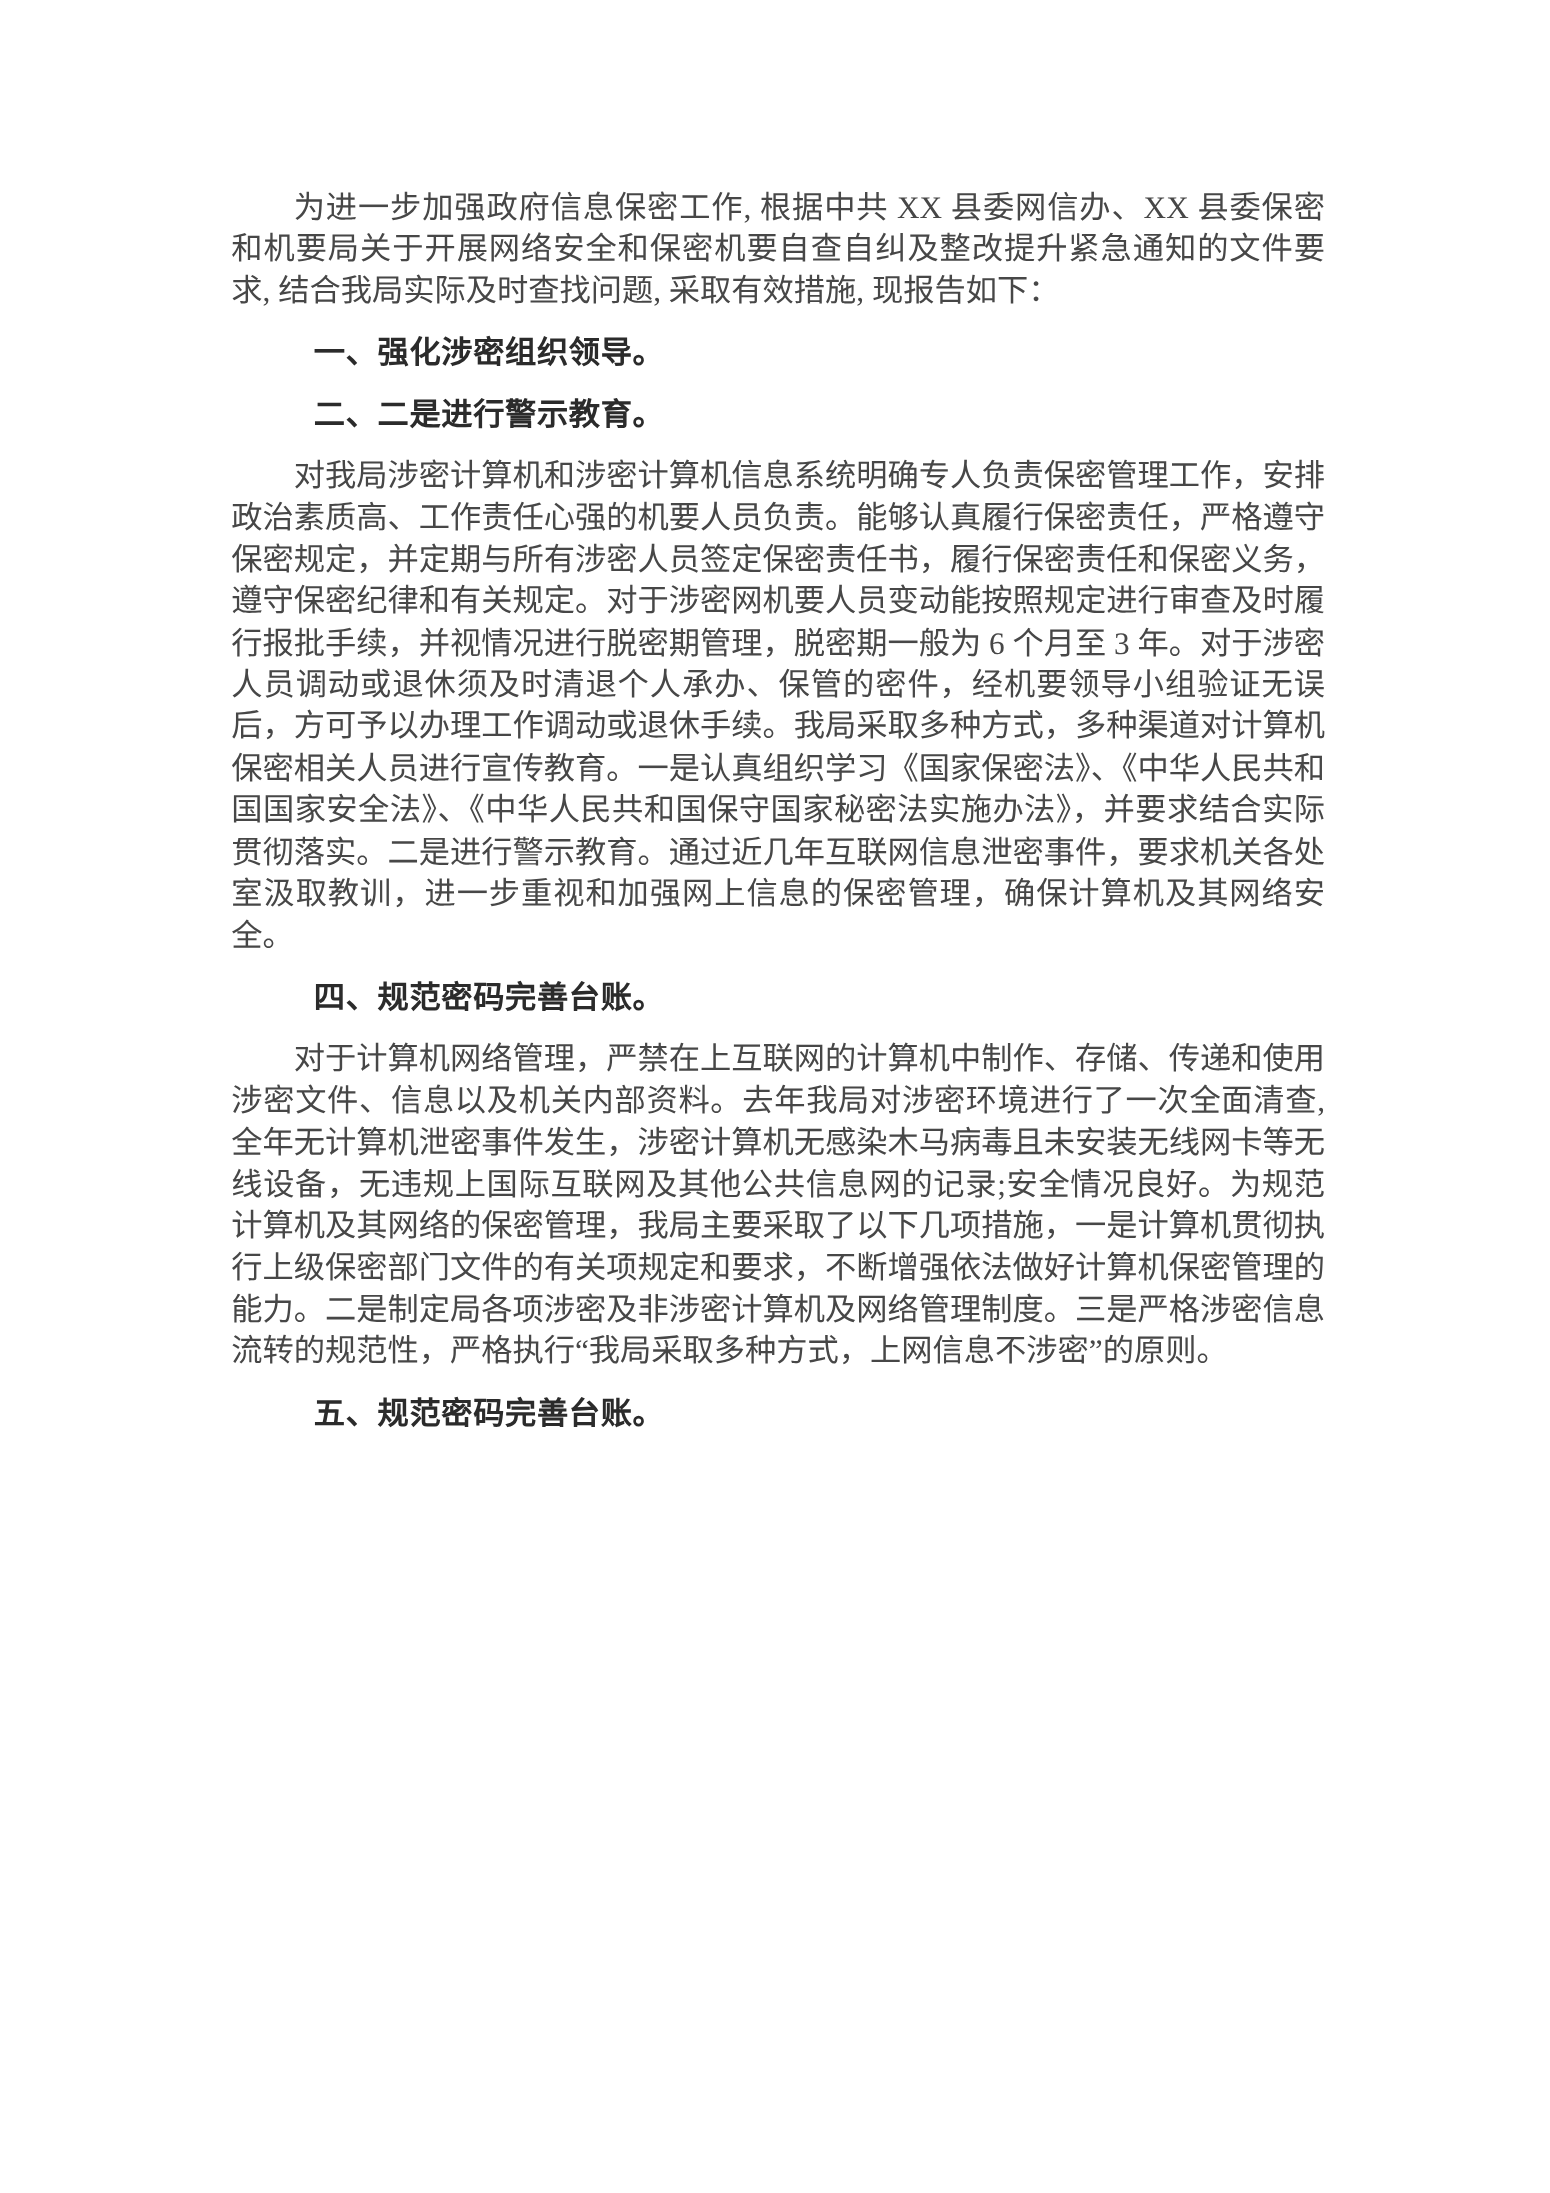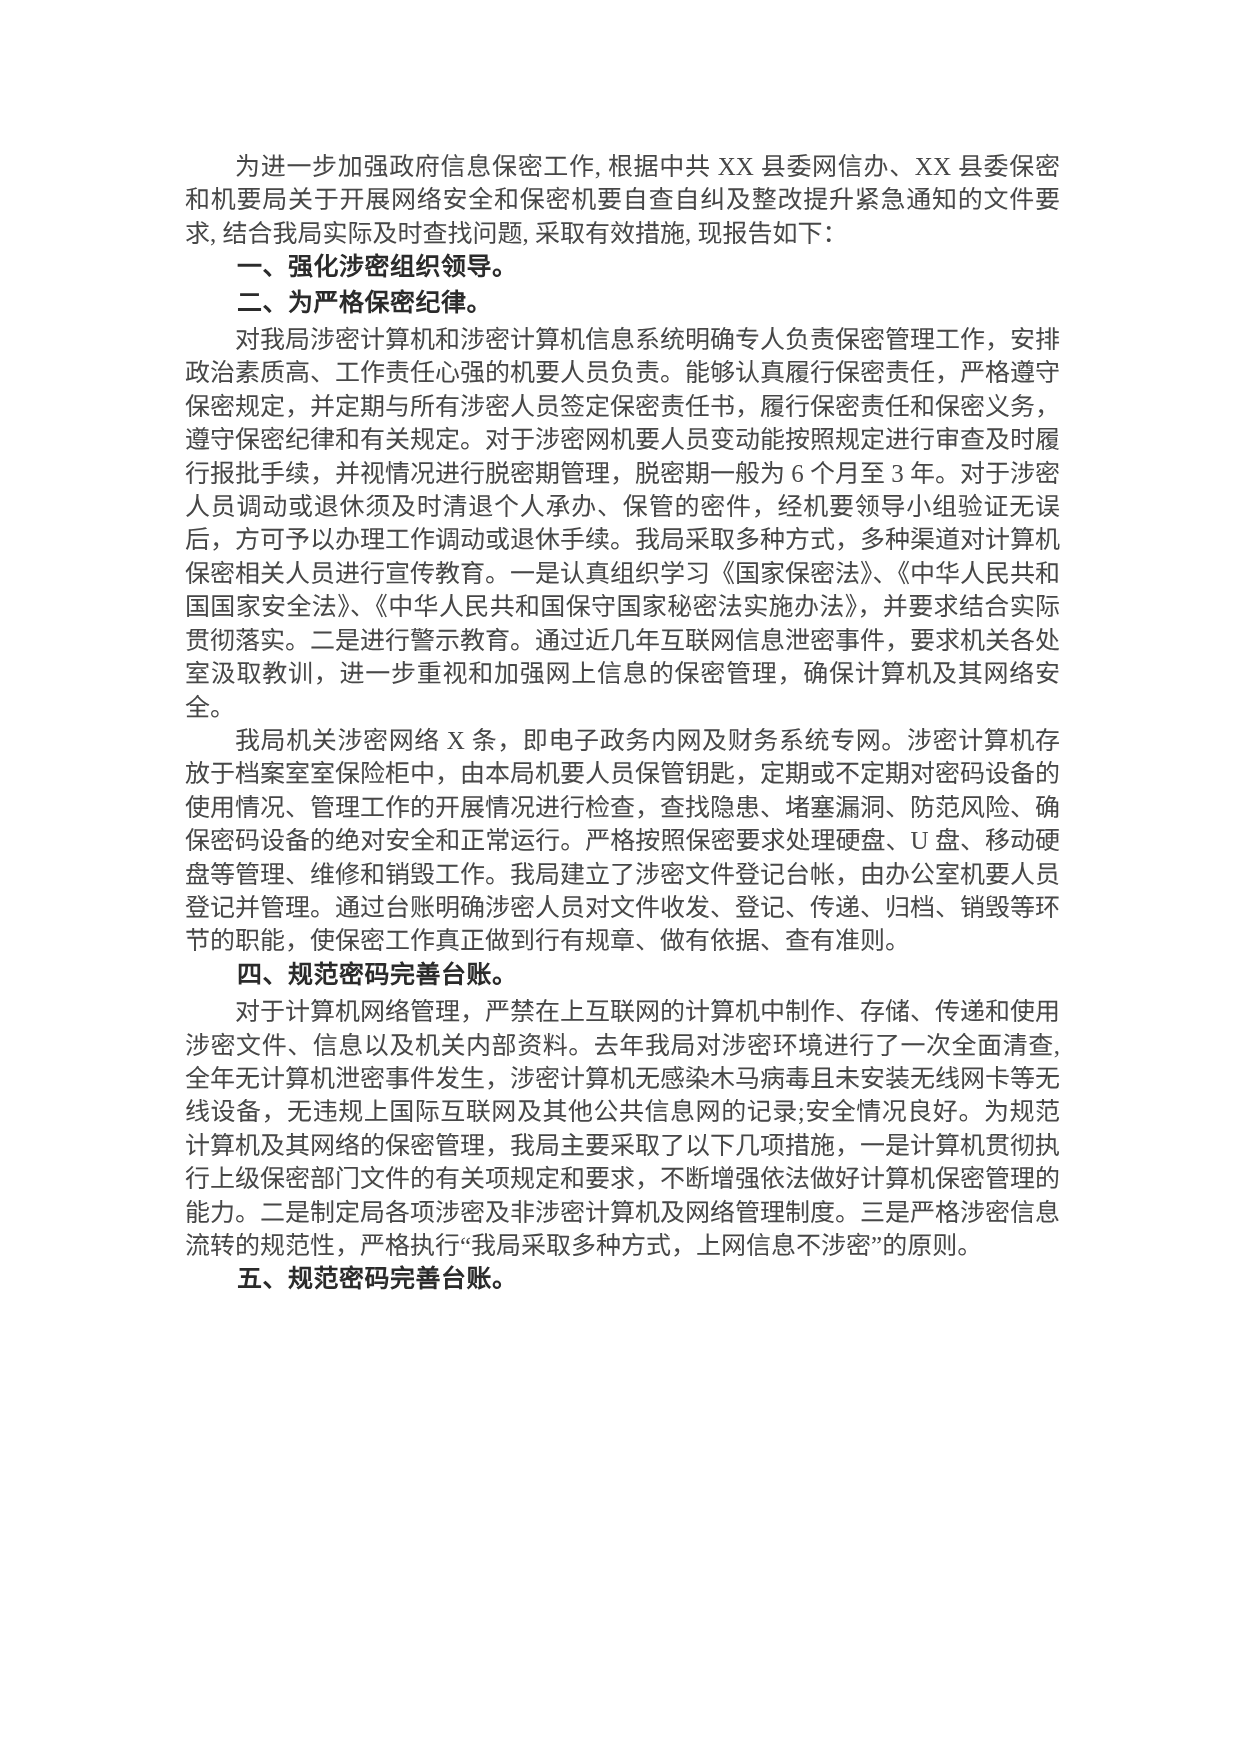--- a/index.html
+++ b/index.html
@@ -26,44 +26,43 @@
     line-height: 33.4px;
     color: #474747;
     text-align: justify;
     text-justify: inter-ideograph;
   }
   .doc-body p {
     margin: 0;
     text-indent: 2em;
   }
   .doc-body h2 {
-    margin: 2px;
-    font-family: Liberation Mono, monospace;
+    margin: 16px;
+    font-family: Liberation Sans, sans-serif;
     font-size: 25px;
     line-height: 33.4px;
     font-weight: 700;
     color: #2b2b2b;
     text-indent: 2em;
     letter-spacing: 0.5px;
   }
 </style>
 </head>
 <body>
 
 <div class="page">
   <div class="doc-body">
 
     <p>为进一步加强政府信息保密工作, 根据中共 XX 县委网信办、XX 县委保密和机要局关于开展网络安全和保密机要自查自纠及整改提升紧急通知的文件要求, 结合我局实际及时查找问题, 采取有效措施, 现报告如下：</p>
 
     <h2>一、强化涉密组织领导。</h2>
 
-    <h2>二、为严格保密纪律。</h2>
+    <h2>二、二是进行警示教育。</h2>
     <p>对我局涉密计算机和涉密计算机信息系统明确专人负责保密管理工作，安排政治素质高、工作责任心强的机要人员负责。能够认真履行保密责任，严格遵守保密规定，并定期与所有涉密人员签定保密责任书，履行保密责任和保密义务，遵守保密纪律和有关规定。对于涉密网机要人员变动能按照规定进行审查及时履行报批手续，并视情况进行脱密期管理，脱密期一般为 6 个月至 3 年。对于涉密人员调动或退休须及时清退个人承办、保管的密件，经机要领导小组验证无误后，方可予以办理工作调动或退休手续。我局采取多种方式，多种渠道对计算机保密相关人员进行宣传教育。一是认真组织学习《国家保密法》、《中华人民共和国国家安全法》、《中华人民共和国保守国家秘密法实施办法》，并要求结合实际贯彻落实。二是进行警示教育。通过近几年互联网信息泄密事件，要求机关各处室汲取教训，进一步重视和加强网上信息的保密管理，确保计算机及其网络安全。</p>
 
-    <p>我局机关涉密网络 X 条，即电子政务内网及财务系统专网。涉密计算机存放于档案室室保险柜中，由本局机要人员保管钥匙，定期或不定期对密码设备的使用情况、管理工作的开展情况进行检查，查找隐患、堵塞漏洞、防范风险、确保密码设备的绝对安全和正常运行。严格按照保密要求处理硬盘、U 盘、移动硬盘等管理、维修和销毁工作。我局建立了涉密文件登记台帐，由办公室机要人员登记并管理。通过台账明确涉密人员对文件收发、登记、传递、归档、销毁等环节的职能，使保密工作真正做到行有规章、做有依据、查有准则。</p>
 
     <h2>四、规范密码完善台账。</h2>
     <p>对于计算机网络管理，严禁在上互联网的计算机中制作、存储、传递和使用涉密文件、信息以及机关内部资料。去年我局对涉密环境进行了一次全面清查, 全年无计算机泄密事件发生，涉密计算机无感染木马病毒且未安装无线网卡等无线设备，无违规上国际互联网及其他公共信息网的记录;安全情况良好。为规范计算机及其网络的保密管理，我局主要采取了以下几项措施，一是计算机贯彻执行上级保密部门文件的有关项规定和要求，不断增强依法做好计算机保密管理的能力。二是制定局各项涉密及非涉密计算机及网络管理制度。三是严格涉密信息流转的规范性，严格执行“我局采取多种方式，上网信息不涉密”的原则。</p>
 
     <h2>五、规范密码完善台账。</h2>
     <p></p>
 
   </div>
 </div>
 

